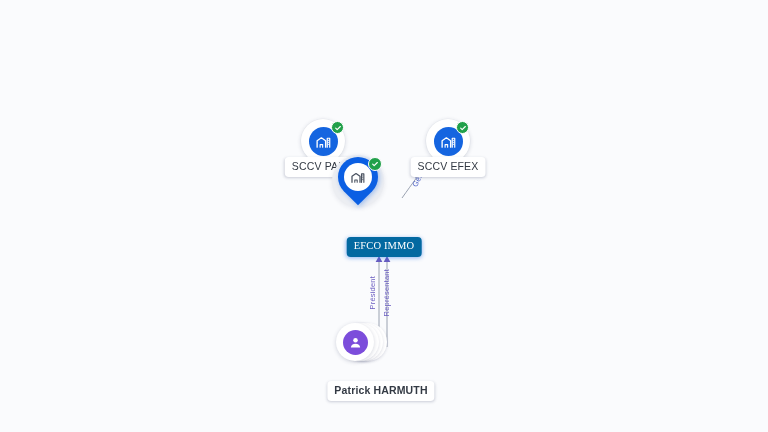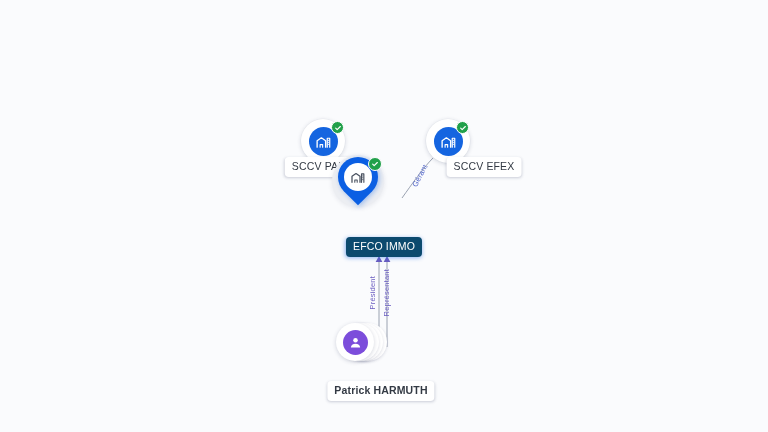--- a/index.html
+++ b/index.html
@@ -184,24 +184,25 @@
     font-size: 10.5px;
     line-height: 1;
     padding: 4px 7px 5px 7px;
     border-radius: 4px;
     background: #ffffff;
     color: #333a44;
     box-shadow: 0 1px 3px rgba(30,40,80,0.22);
     letter-spacing: 0.15px;
   }
   .node-label.selected {
-    background: #0c4a6e;
+    background: #0369a1;
     color: #ffffff;
     box-shadow: 0 1px 4px rgba(11,95,227,0.45);
     font-weight: 400;
+    font-family: Liberation Serif, serif;
   }
 
   
   .edge-label {
     position: absolute;
     font-size: 7.5px;
     line-height: 1;
     white-space: nowrap;
     color: #4f63c8;
     letter-spacing: 0.2px;
@@ -271,21 +272,21 @@
           </svg>
         </div>
         <div class="verified-badge">
           <svg width="8" height="8" viewBox="0 0 24 24" fill="none">
             <path d="M5 12.5l4.5 4.5L19 7.5" stroke="#ffffff" stroke-width="3.4" stroke-linecap="round" stroke-linejoin="round"></path>
           </svg>
         </div>
       </div>
     </div>
   </div>
-  <div class="node-label" style="left:448px; top:157px;margin-left:36px;">SCCV EFEX</div>
+  <div class="node-label" style="left:448px; top:157px;">SCCV EFEX</div>
 
   <div class="node" style="left:384px; top:212px;">
     <div class="node-shell" style="left:0; top:0;">
       <div class="pin-wrap" style="transform: translate(-26px,-26px);">
         <div class="pin-halo"></div>
         <div class="pin-shape"></div>
         <div class="pin-hole">
           <svg width="16" height="16" viewBox="0 0 24 24" fill="none">
             <path d="M3 20V11l6-4.2L15 11v9" stroke="#4a5260" stroke-width="1.9" stroke-linejoin="round" stroke-linecap="round"></path>
             <path d="M7.2 20v-3.6h3.6V20" stroke="#4a5260" stroke-width="1.6" stroke-linejoin="round" stroke-linecap="round"></path>

